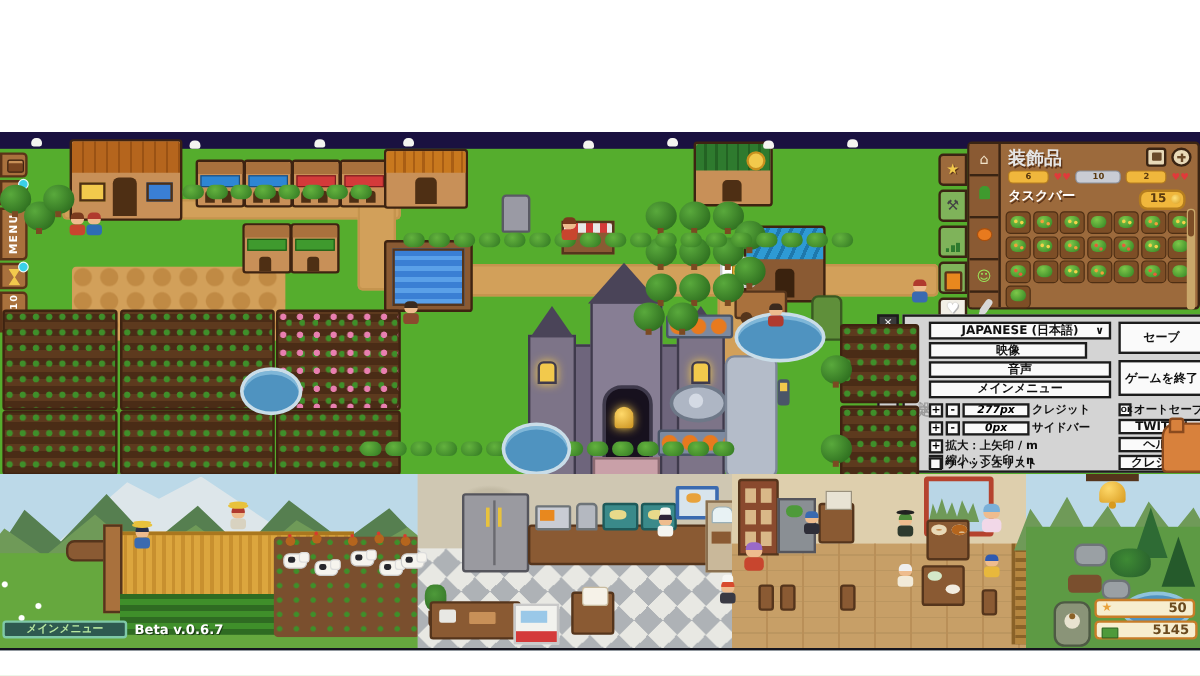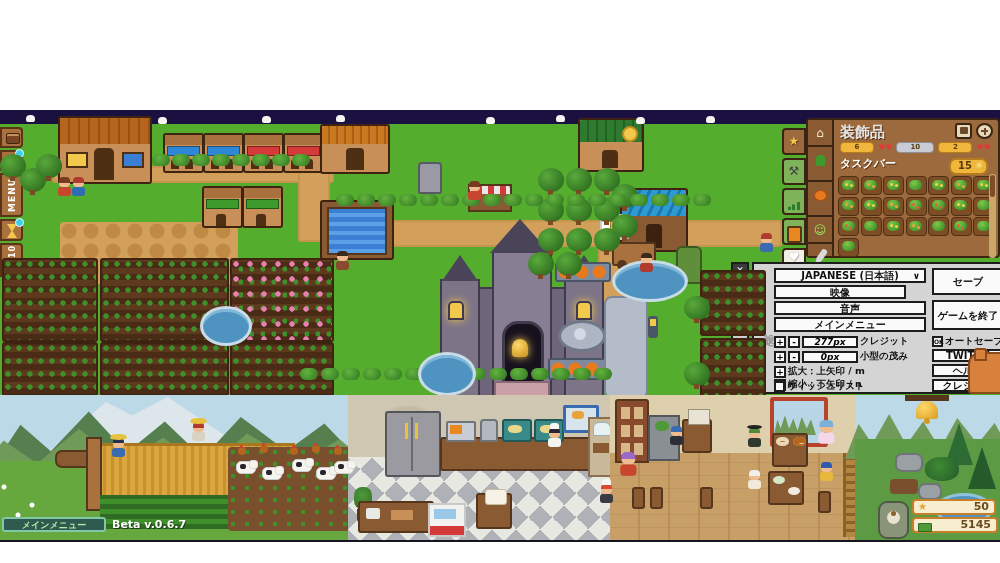--- a/index.html
+++ b/index.html
@@ -406,21 +406,21 @@
       <div class="srow" style="left:20px;top:71px;">
         <div class="tinyb">+</div>
         <div class="tinyb">-</div>
         <div class="val">277px</div>
         <div class="slab">クレジット</div>
       </div>
       <div class="srow" style="left:20px;top:86px;">
         <div class="tinyb">+</div>
         <div class="tinyb">-</div>
         <div class="val">0px</div>
-        <div class="slab">小型の茂み</div>
+        <div class="slab">サイドバー</div>
       </div>
       <div class="srow" style="left:20px;top:101px;">
         <div class="tinyb">+</div>
         <div class="slab">拡大：上矢印 / m</div>
       </div>
       <div class="srow" style="left:20px;top:114px;">
         <div class="tinyb">-</div>
         <div class="slab">縮小：下矢印 / n</div>
       </div>
       <div class="srow" style="left:20px;top:117px;top:117px;left:20px;top:117px;">

